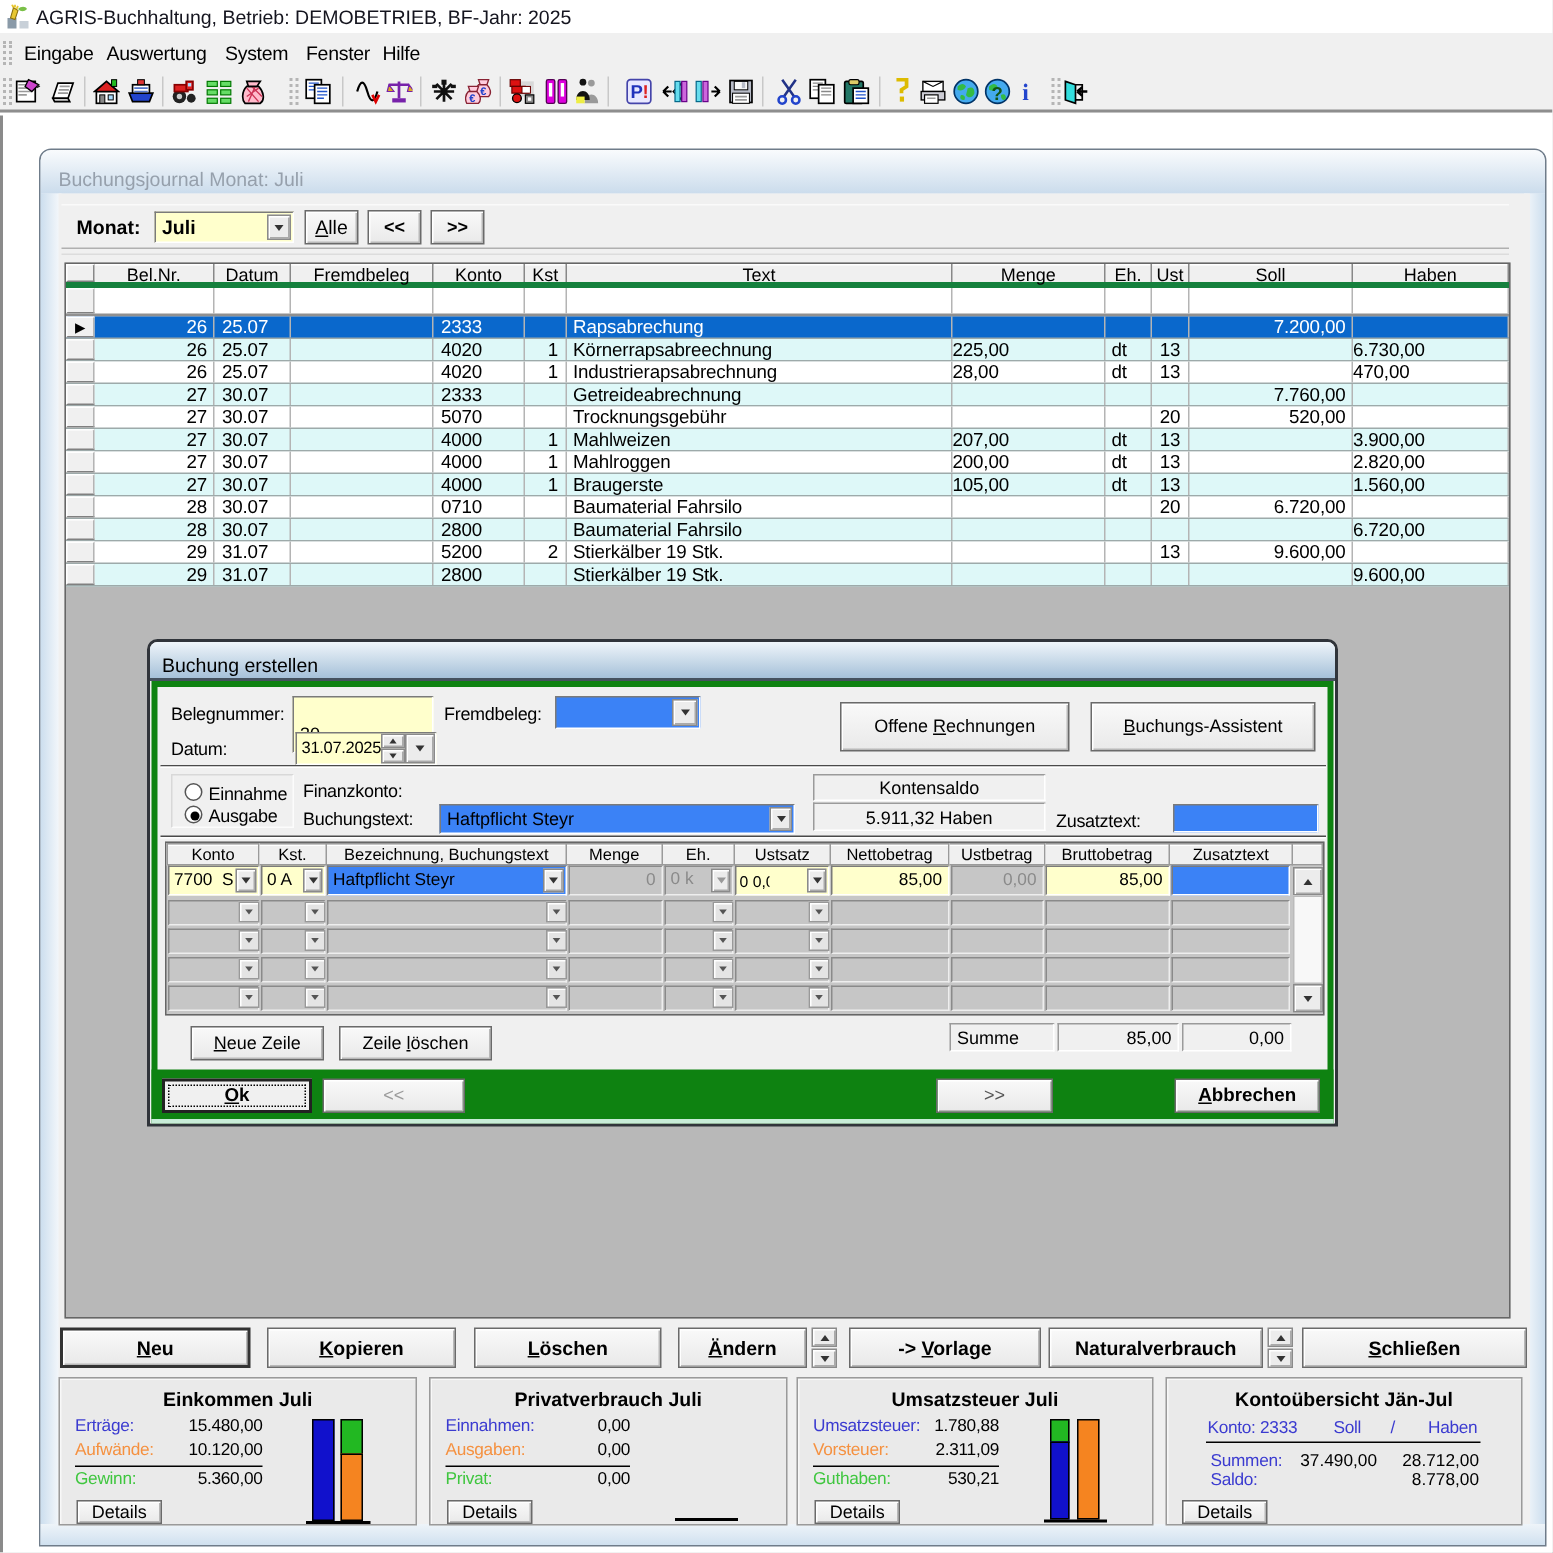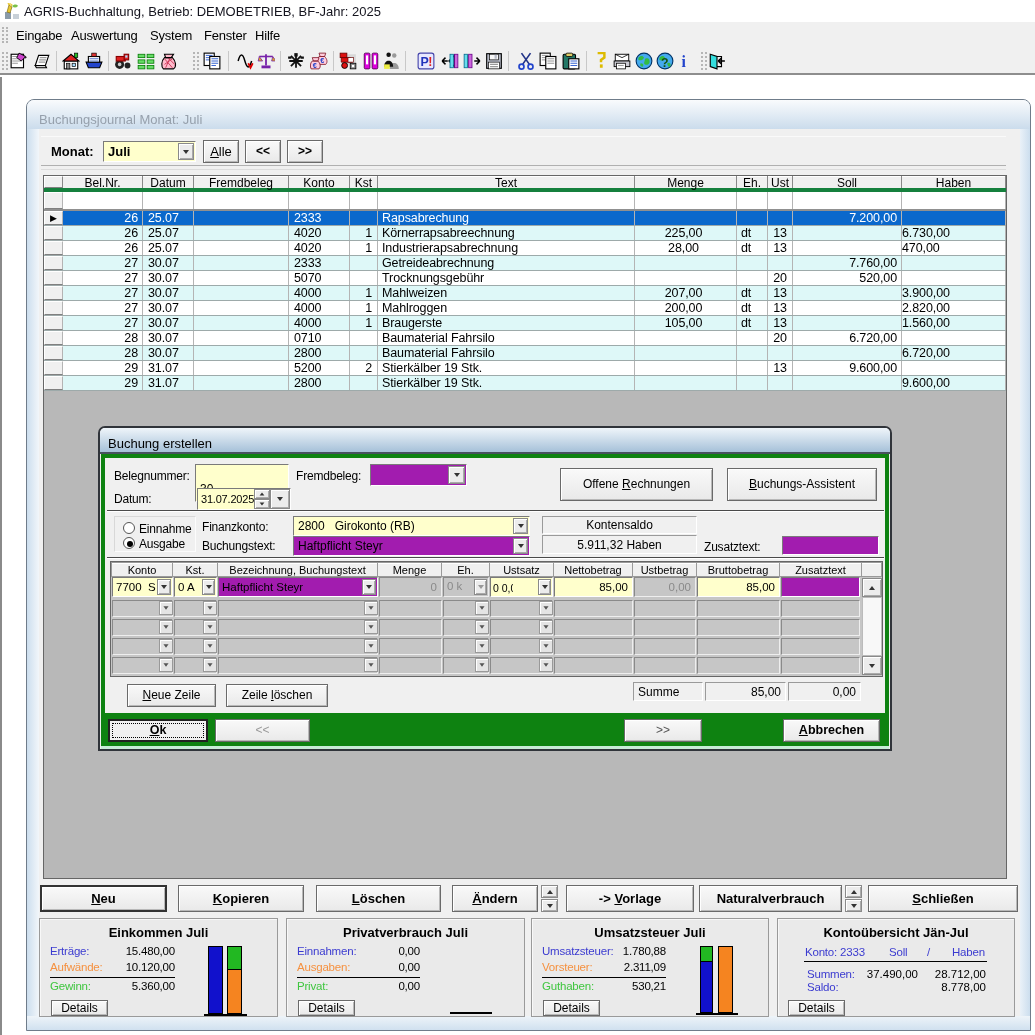--- a/index.html
+++ b/index.html
@@ -1,21 +1,21 @@
 <!DOCTYPE html>
 <html lang="de"><head>
 <meta charset="utf-8">
 <title>AGRIS-Buchhaltung</title>
 <style>
 *{margin:0;padding:0;box-sizing:border-box}
 html,body{width:1035px;height:1035px;background:#fff;font-family:"Liberation Sans",sans-serif;overflow:hidden;position:relative}
 .abs{position:absolute}
 .btn{background:linear-gradient(#f9f9f9,#e9e9e9);border:1px solid #6a6a6a;box-shadow:inset 1px 1px 0 #fff,inset -1px -1px 0 #b8b8b8;text-align:center;color:#000}
 .yf{background:#ffffcc;border:1px solid;border-color:#7a7a7a #fff #fff #7a7a7a}
-.wf{background:#a21caf;border:1px solid;border-color:#7a7a7a #fff #fff #7a7a7a}
+.wf{background:#3b82f6;border:1px solid;border-color:#7a7a7a #fff #fff #7a7a7a}
 .da{width:0;height:0;border-left:3.5px solid transparent;border-right:3.5px solid transparent;border-top:4px solid #333;display:inline-block}
 .dbtn{background:#ececec;border:1px solid #8a8a8a;box-shadow:inset 1px 1px 0 #fff,inset -1px -1px 0 #aaa;display:flex;align-items:center;justify-content:center}
 .u{text-decoration:underline}
 .grip{border-left:2px dotted #b5b5b5;border-right:2px dotted #b5b5b5;width:6px}
 .vsep{width:1px;background:#c8c8c8}
 .bb{height:27px;font-size:13px;font-weight:bold;line-height:25px}
 .panel{top:789px;height:99px;background:#eaeaea;border:1px solid #9a9a9a;box-shadow:inset 1px 1px 0 #f8f8f8}
 .ptitle{position:absolute;left:0;top:6px;width:100%;text-align:center;font-size:13px;font-weight:bold}
 .prow{position:absolute;left:10px;font-size:11.5px;letter-spacing:-0.2px}
 .plab{position:absolute;left:0;top:0;white-space:nowrap}
@@ -24,21 +24,21 @@
 
 .grow{display:flex;height:15px;font-size:12.5px;line-height:14px;letter-spacing:-0.1px;border-bottom:1px solid #9daaaa;color:#000}
 .grow>div{border-right:1px solid #b4b4b4;overflow:hidden;white-space:nowrap;height:100%}
 .rh{width:19px;background:#f0f0f0;border:1px solid;border-color:#fff #606060 #808080 #fff;box-sizing:border-box}
 .cb{width:80px;text-align:right;padding-right:4px}
 .cd{width:51px;padding-left:5px}
 .cf{width:95px}
 .ck{width:61px;padding-left:5px}
 .cs{width:28px;text-align:right;padding-right:5px}
 .ct{width:257px;padding-left:4px}
-.cm{width:102px;text-align:center;padding-right:4px}
+.cm{width:102px;text-align:left;padding-right:4px}
 .ce{width:31px;padding-left:4px}
 .cu{width:25px;text-align:center}
 .cso{width:109px;text-align:right;padding-right:4px}
 .cha{width:104px;text-align:left;padding-right:4px}
 .rw{background:#fff}
 .rc{background:#def8f8}
 .rsel{background:#0a68cc;color:#fff}
 .ghead{display:flex;height:16px;font-size:12px;line-height:15px;border-bottom:4px solid #15803d;background:#f0f0f0}
 .ghead>div{border-right:1px solid #888;box-shadow:inset 0 1px 0 #fff;text-align:center;padding:0!important}
 
@@ -613,26 +613,20 @@
   <div class="abs" style="left:7px;top:82px;width:777px;height:2px;border-top:1px solid #4a4a4a;border-bottom:1px solid #fff"></div>
 
   <div class="abs" style="left:14px;top:88px;width:82px;height:36px;border:1px solid;border-color:#d8d8d8 #fcfcfc #fcfcfc #d8d8d8"></div>
   <div class="abs" style="left:23px;top:94px;width:12px;height:12px;border-radius:50%;background:#fff;border:1px solid #555"></div>
   <div class="dlab" style="left:39px;top:94px">Einnahme</div>
   <div class="abs" style="left:23px;top:109px;width:12px;height:12px;border-radius:50%;background:#fff;border:1px solid #555"></div>
   <div class="abs" style="left:27px;top:113px;width:6px;height:6px;border-radius:50%;background:#000"></div>
   <div class="dlab" style="left:39px;top:109px">Ausgabe</div>
   <div class="dlab" style="left:102px;top:92px">Finanzkonto:</div>
   <div class="dlab" style="left:102px;top:111px">Buchungstext:</div>
-  <div class="abs yf" style="left:193px;top:88px;width:237px;height:20px;font-size:12px">
-    <div class="abs" style="left:4px;top:2px">2800&nbsp;&nbsp;&nbsp;Girokonto (RB)</div>
-    <div class="abs dbtn" style="right:1px;top:1px;width:15px;height:16px">
-        <span class="da"></span>
-      </div>
-  </div>
   <div class="abs wf" style="left:193px;top:108px;width:237px;height:20px;font-size:12px">
     <div class="abs" style="left:4px;top:2px">Haftpflicht Steyr</div>
     <div class="abs dbtn" style="right:1px;top:1px;width:15px;height:16px">
         <span class="da"></span>
       </div>
   </div>
   <div class="abs" style="left:442px;top:88px;width:155px;height:18px;background:#f0f0f0;border:1px solid;border-color:#9a9a9a #fff #fff #9a9a9a;text-align:center;font-size:12px;padding-top:1px">Kontensaldo</div>
   <div class="abs" style="left:442px;top:107px;width:155px;height:19px;background:#f0f0f0;border:1px solid;border-color:#9a9a9a #fff #fff #9a9a9a;text-align:center;font-size:12px;padding-top:2px">5.911,32 Haben</div>
   <div class="dlab" style="left:604px;top:112px">Zusatztext:</div>
   <div class="abs wf" style="left:682px;top:108px;width:97px;height:19px"></div>

